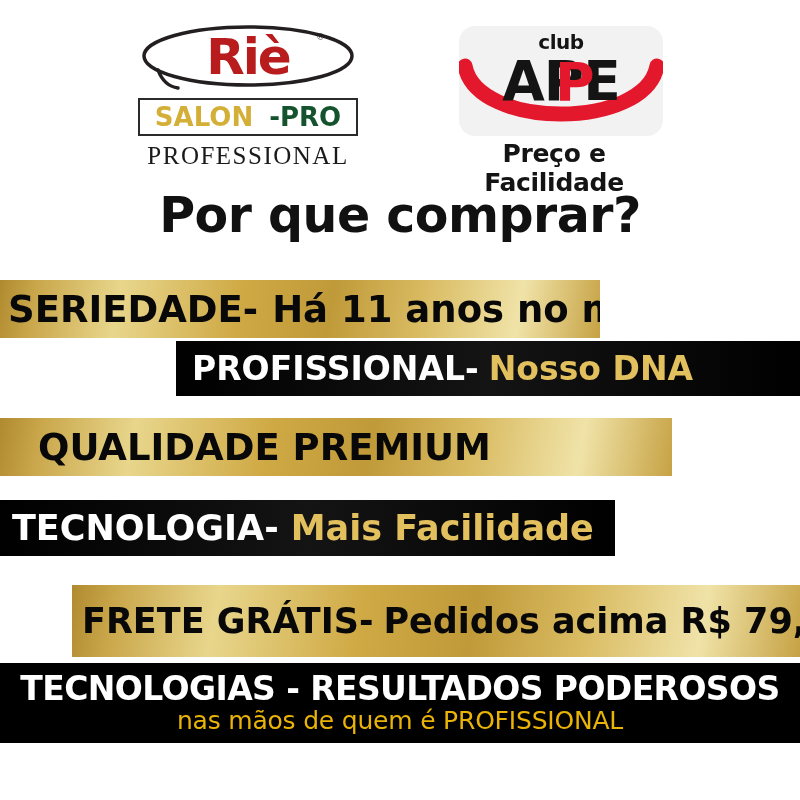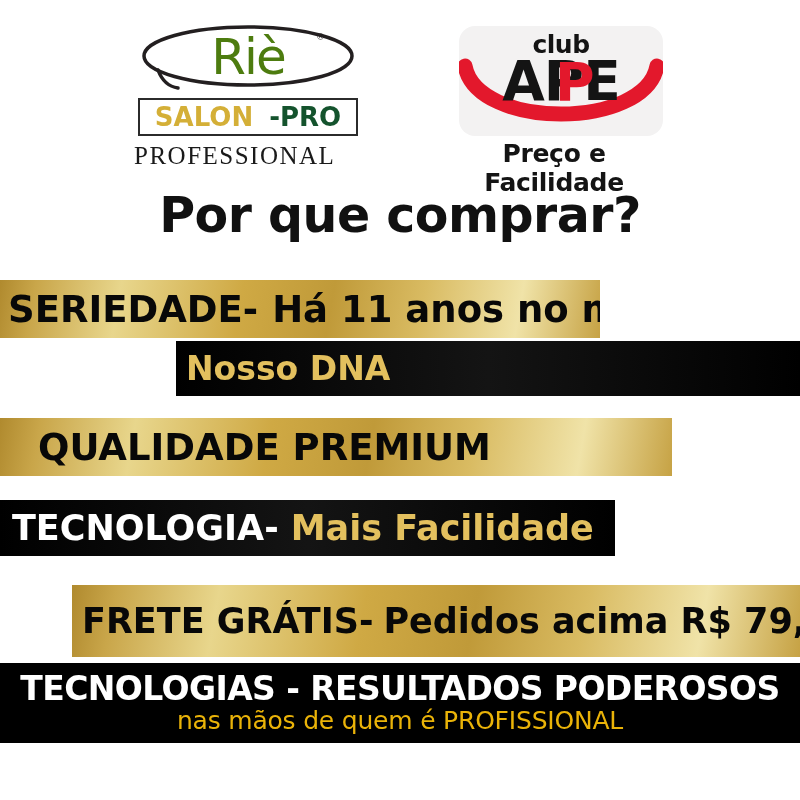--- a/index.html
+++ b/index.html
@@ -46,24 +46,24 @@
   }
   .rie-word {
     position: absolute;
     left: 0; top: 0;
     width: 228px;
     height: 68px;
     display: flex;
     align-items: center;
     justify-content: center;
     font-family: "DejaVu Sans", sans-serif;
-    font-weight: normal;
+    font-weight: bold;
     font-size: 50px;
     letter-spacing: -2px;
-    color: #4d7c0f;
+    color: #b91c1c;
     line-height: 1;
     padding-bottom: 2px;
   }
   .rie-reg {
     position: absolute;
     right: 38px;
     top: 8px;
     font-size: 9px;
     color: #231f20;
     font-family: "Liberation Sans", sans-serif;
@@ -96,21 +96,21 @@
     font-size: 26px;
     color: #14532d;
     letter-spacing: 0px;
     line-height: 1;
   }
   .professional {
     position: absolute;
     left: 0;
     top: 118px;
     width: 228px;
-    text-align: left;
+    text-align: center;
     font-family: "Liberation Serif", serif;
     font-size: 25px;
     letter-spacing: 1.5px;
     color: #1a1a1a;
   }
 
   
   .ape-logo {
     position: absolute;
     left: 452px;
@@ -132,21 +132,21 @@
     left: 0; top: 0;
   }
   .ape-club {
     position: absolute;
     left: 0;
     top: 6px;
     width: 204px;
     text-align: center;
     font-family: "DejaVu Sans", sans-serif;
     font-weight: bold;
-    font-size: 25px;
+    font-size: 20px;
     color: #141414;
     line-height: 1;
     letter-spacing: -0.5px;
   }
   .ape-main {
     position: absolute;
     left: 0;
     top: 28px;
     width: 204px;
     text-align: center;
@@ -314,20 +314,21 @@
   </div>
 
   <div class="headline">Por que comprar?</div>
 
   <div class="banner banner-gold" id="banner-1">
     <span class="banner-text t-black">SERIEDADE-</span>
     <span class="banner-text t-black" style="padding-left:14px;">Há 11 anos no mercado</span>
   </div>
 
   <div class="banner banner-black" id="banner-2">
+    <span class="banner-text t-white">PROFISSIONAL-</span>
     <span class="banner-text t-gold" style="padding-left:10px;">Nosso DNA</span>
   </div>
 
   <div class="banner banner-gold" id="banner-3">
     <span class="banner-text t-black">QUALIDADE  PREMIUM</span>
   </div>
 
   <div class="banner banner-black" id="banner-4">
     <span class="banner-text t-white">TECNOLOGIA-</span>
     <span class="banner-text t-gold" style="padding-left:12px;">Mais Facilidade</span>

